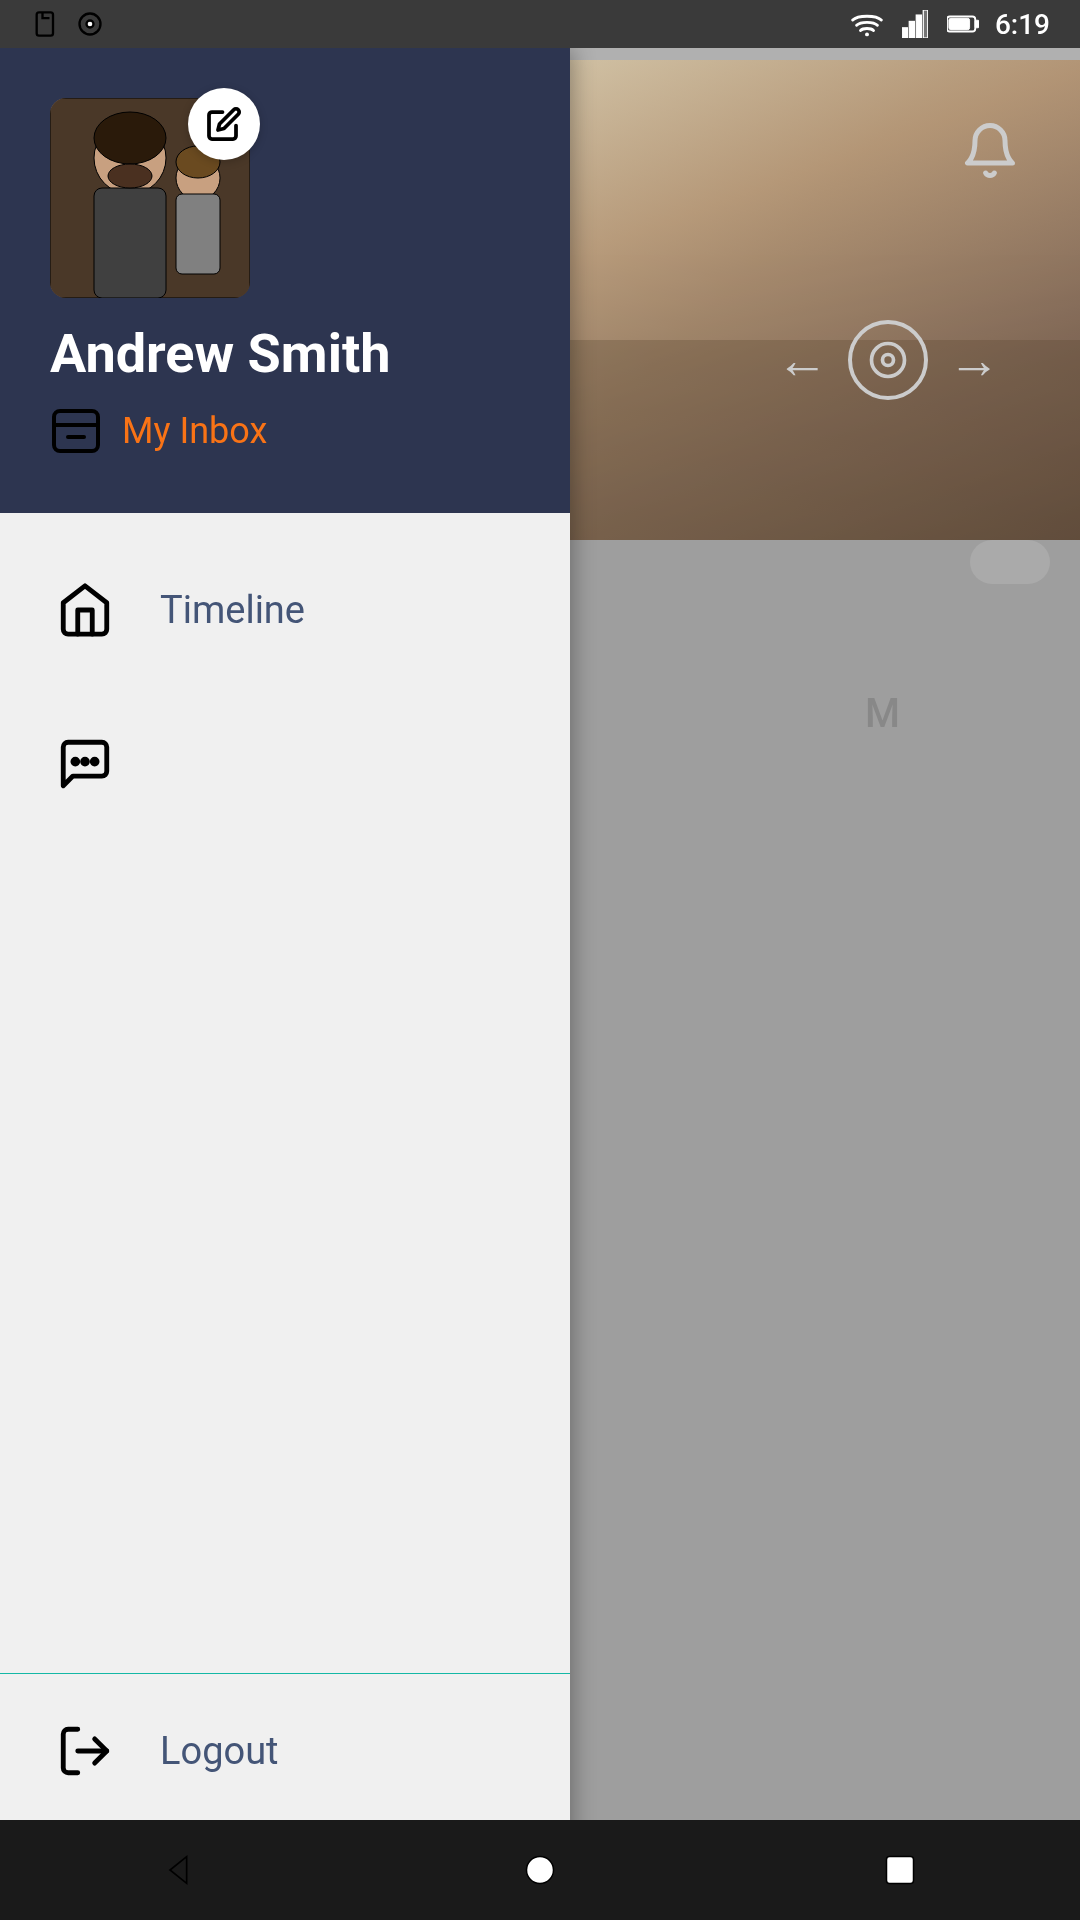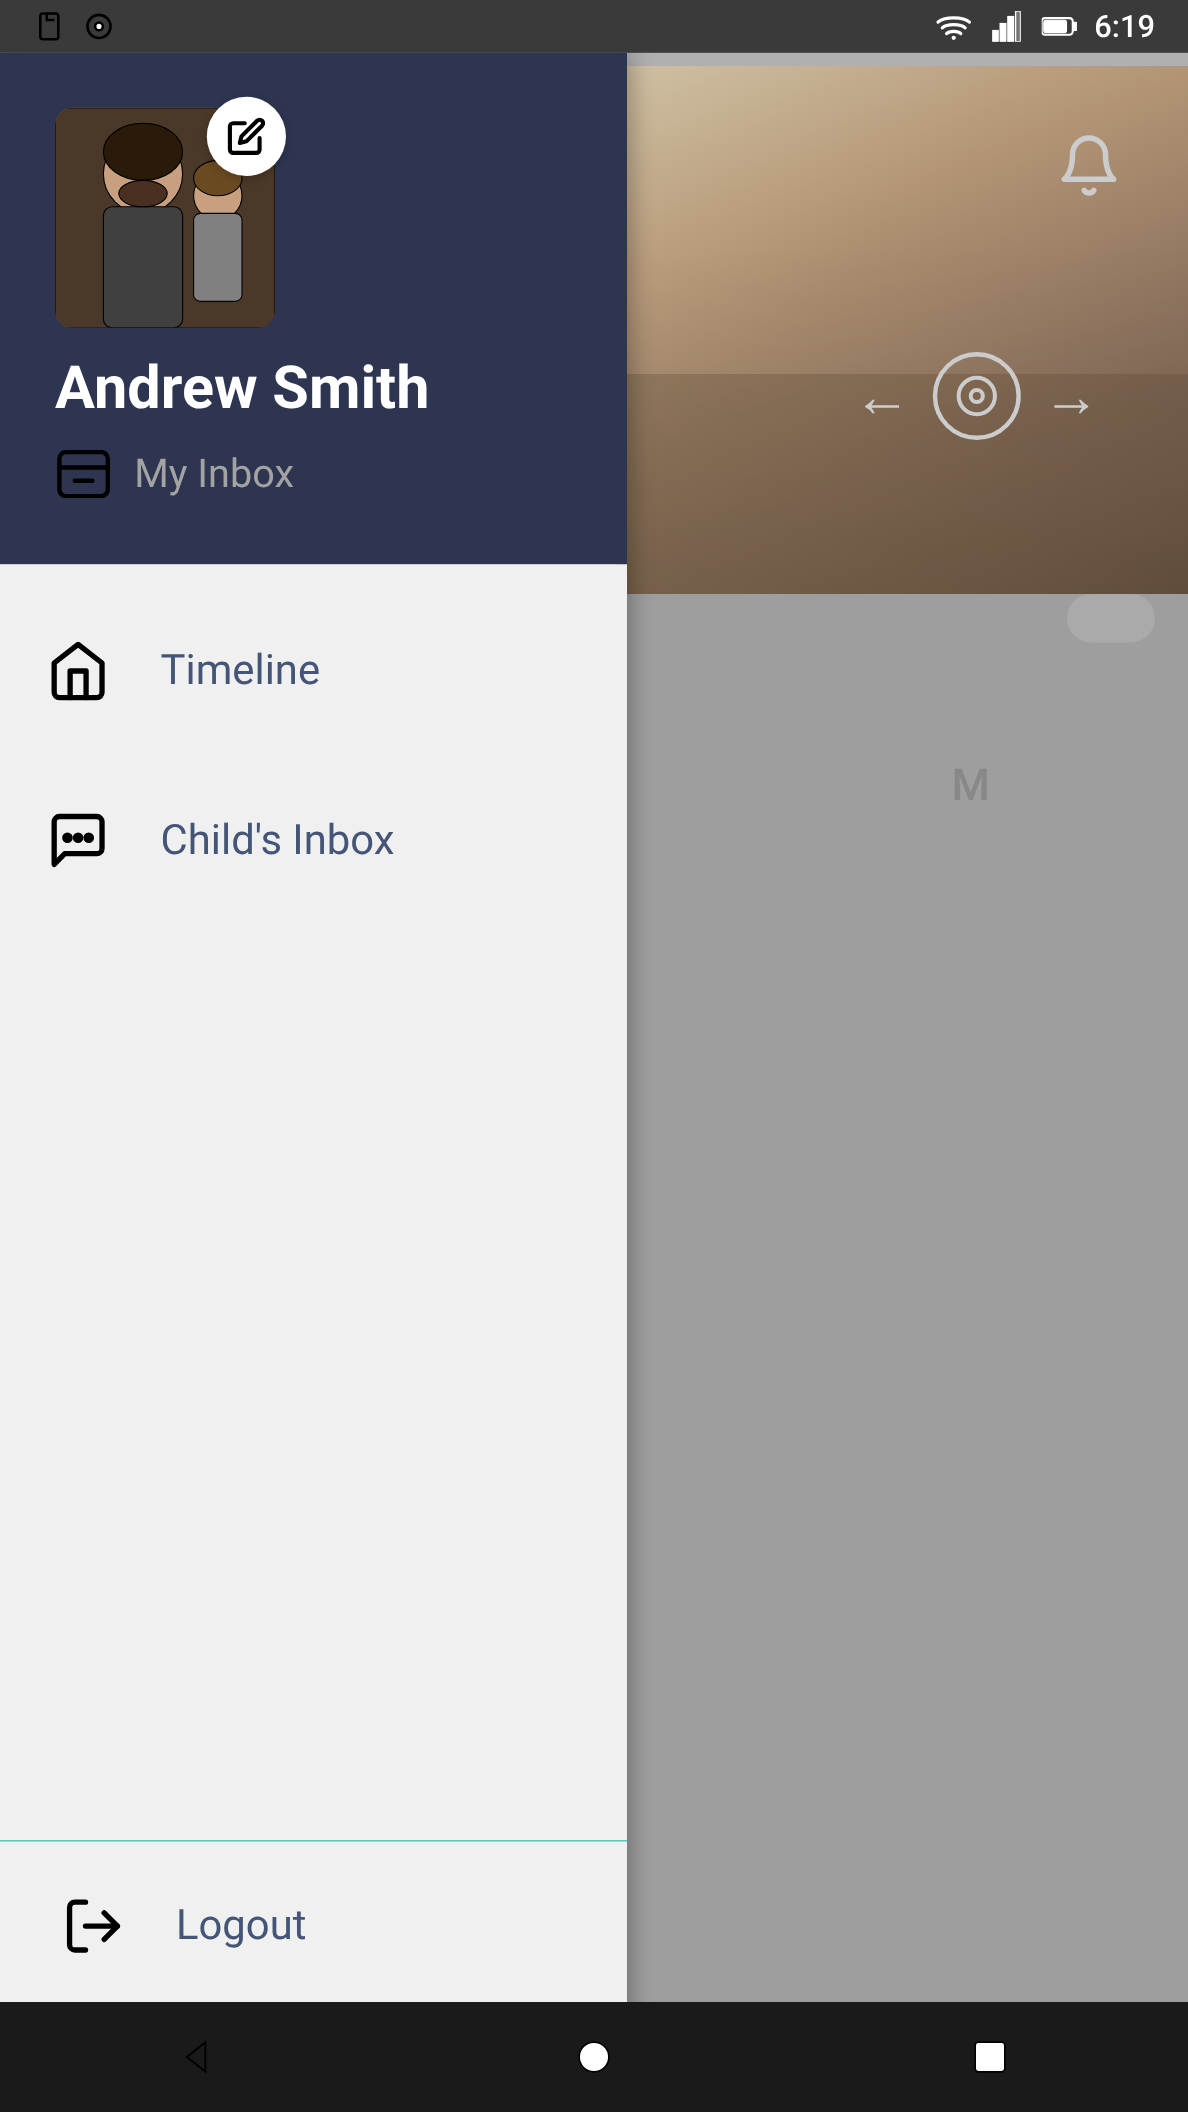--- a/index.html
+++ b/index.html
@@ -227,38 +227,38 @@
 
     .inbox-icon-box {
       width: 52px;
       height: 44px;
       display: flex;
       align-items: center;
       justify-content: center;
     }
 
     .inbox-label {
-      color: #a3a3a3;
+      color: #f97316;
       font-size: 36px;
     }
 
     
     .drawer-menu {
       background: #f0f0f0;
       flex: 1;
       padding: 20px 0;
       display: flex;
       flex-direction: column;
     }
 
     .menu-item {
       display: flex;
       align-items: center;
       gap: 40px;
-      padding: 42px 36px;
+      padding: 42px 50px;
       cursor: pointer;
     }
 
     .menu-icon {
       width: 70px;
       height: 70px;
       display: flex;
       align-items: center;
       justify-content: center;
       flex-shrink: 0;
@@ -459,21 +459,20 @@
 
     <div class="menu-item">
       <div class="menu-icon">
         <svg width="58" height="58" viewBox="0 0 24 24" stroke="#556688" stroke-width="2" stroke-linecap="round" stroke-linejoin="round" fill="none">
           <path d="M21 15a2 2 0 0 1-2 2H7l-4 4V5a2 2 0 0 1 2-2h14a2 2 0 0 1 2 2z"></path>
           <circle cx="12" cy="11" r="1" fill="#556688"></circle>
           <circle cx="8" cy="11" r="1" fill="#556688"></circle>
           <circle cx="16" cy="11" r="1" fill="#556688"></circle>
         </svg>
       </div>
-      <span class="menu-label">Child's Inbox</span>
     </div>
 
 
     <div class="spacer"></div>
 
     <div class="logout-item">
       <div class="menu-icon">
         <svg width="58" height="58" viewBox="0 0 24 24" stroke="#556688" stroke-width="2" stroke-linecap="round" stroke-linejoin="round" fill="none">
           <path d="M9 21H5a2 2 0 0 1-2-2V5a2 2 0 0 1 2-2h4"></path>
           <polyline points="16,17 21,12 16,7"></polyline>

